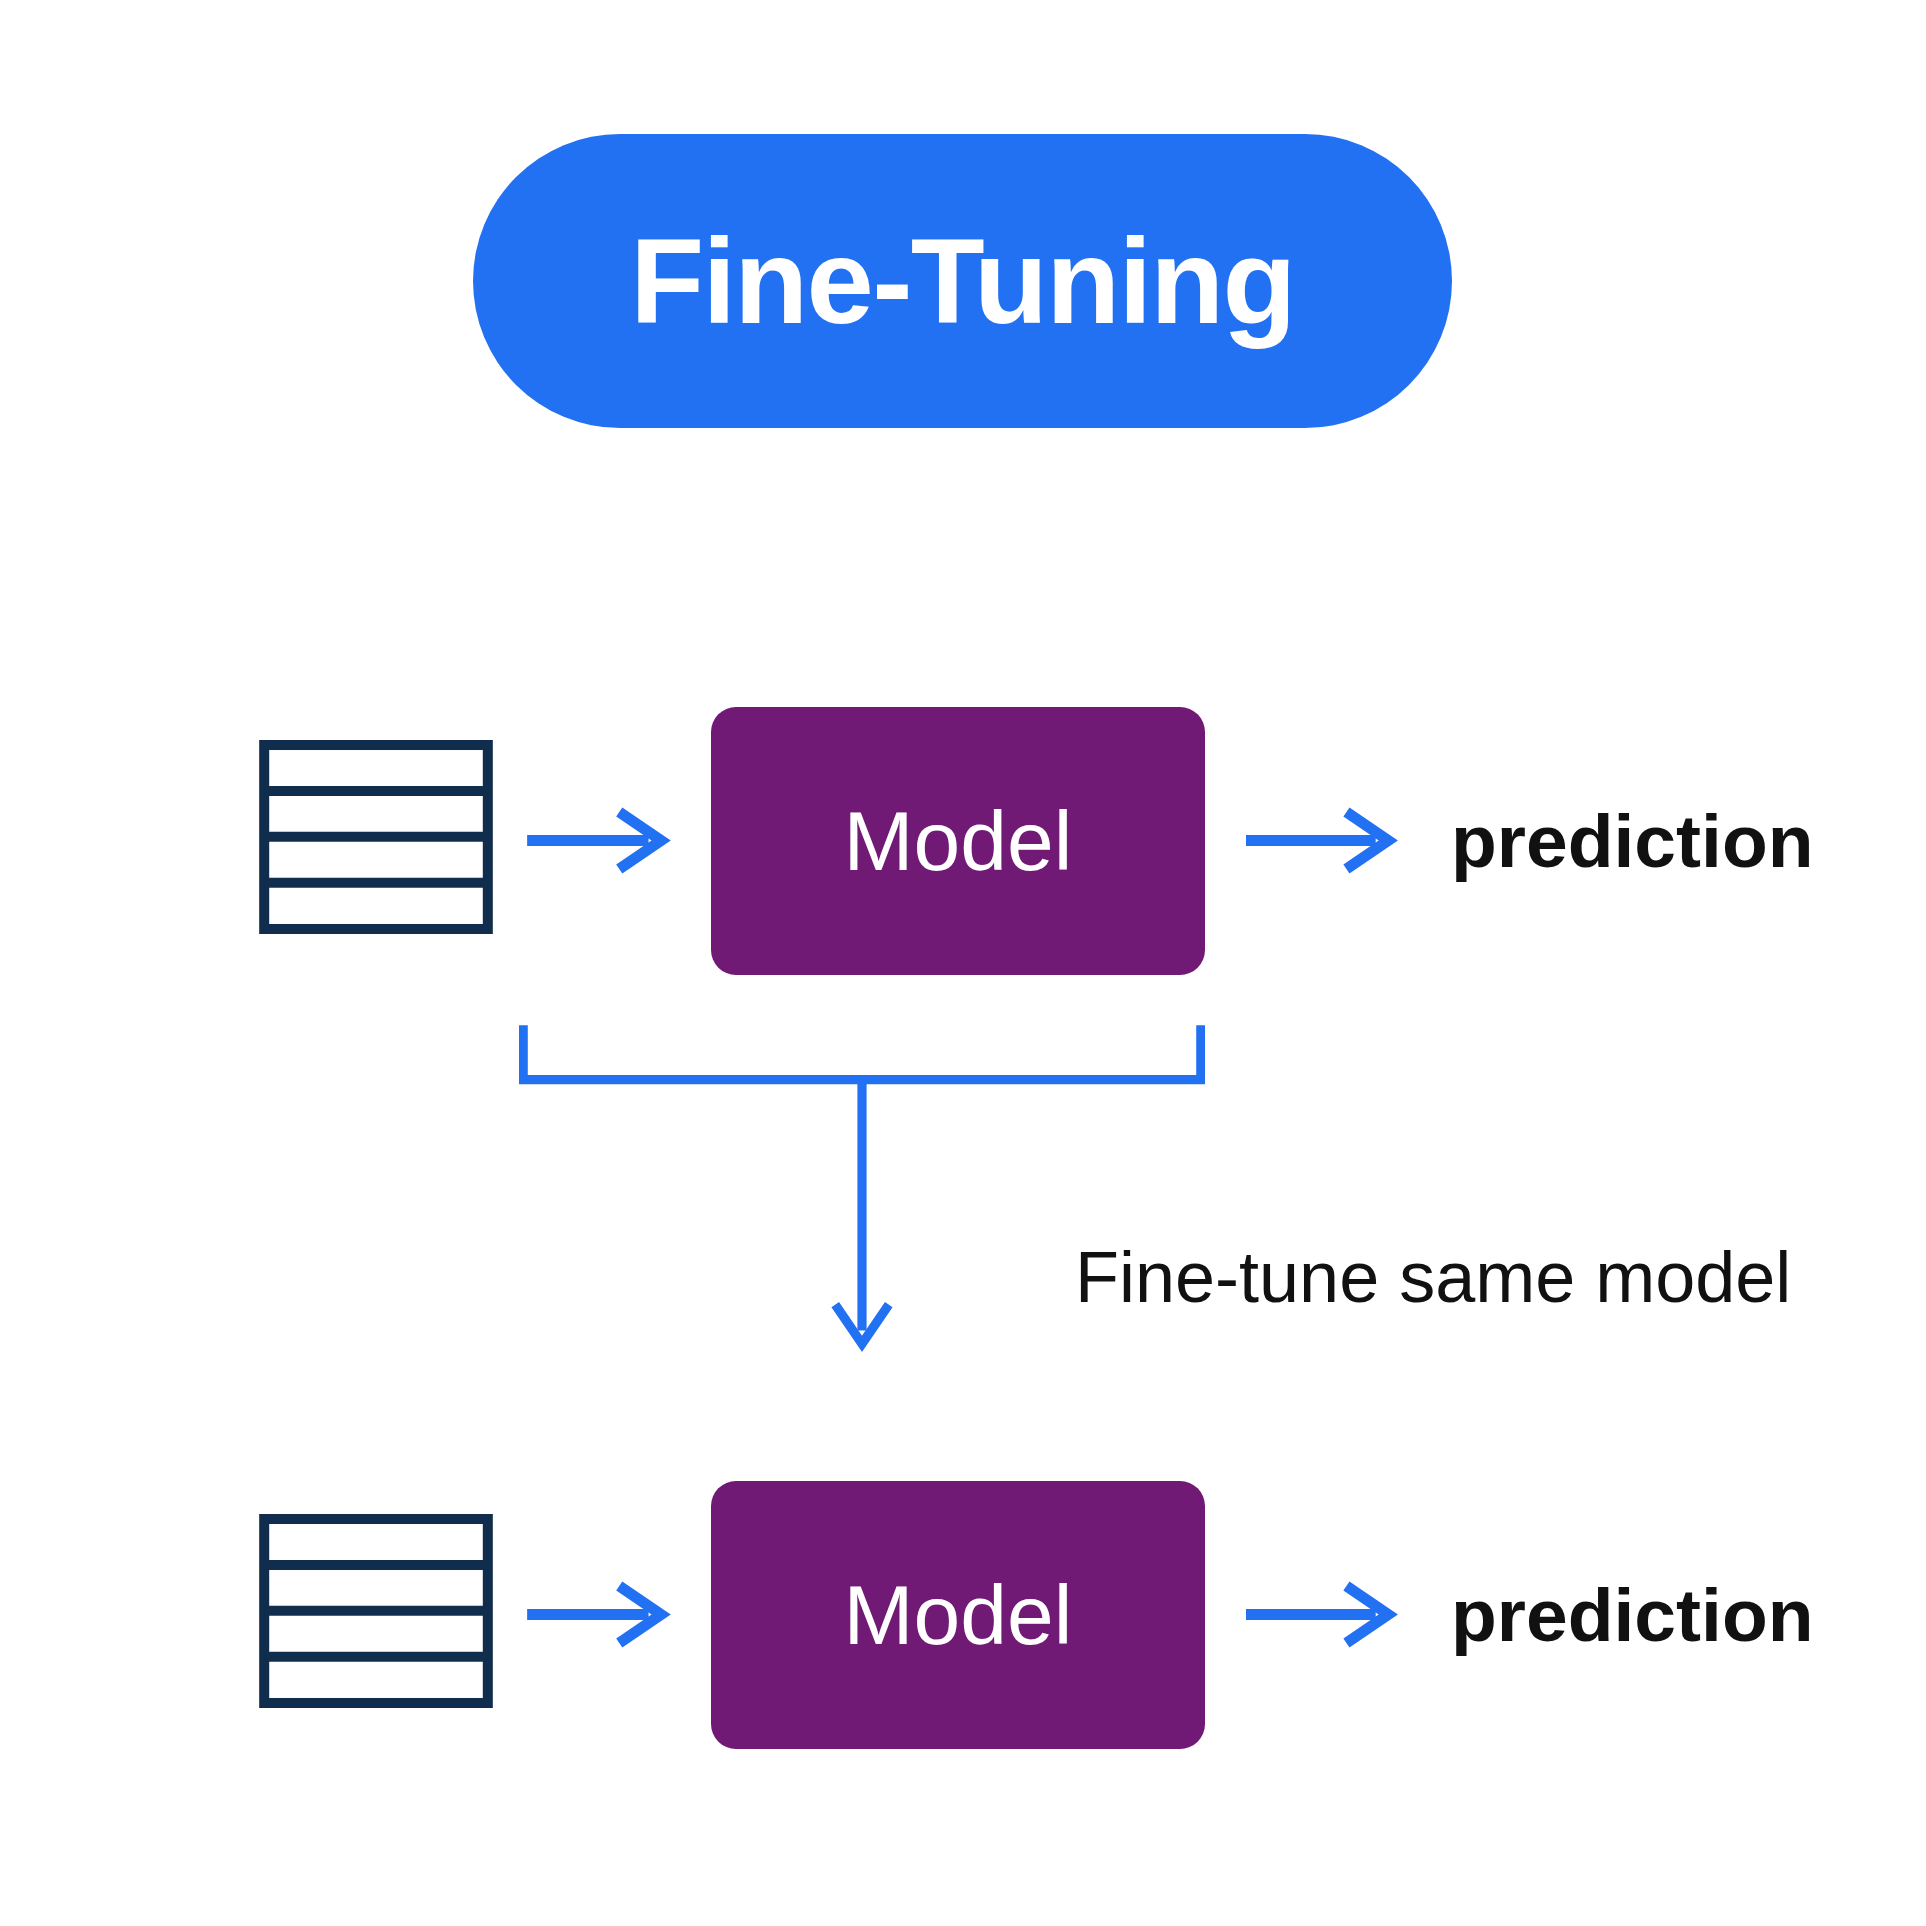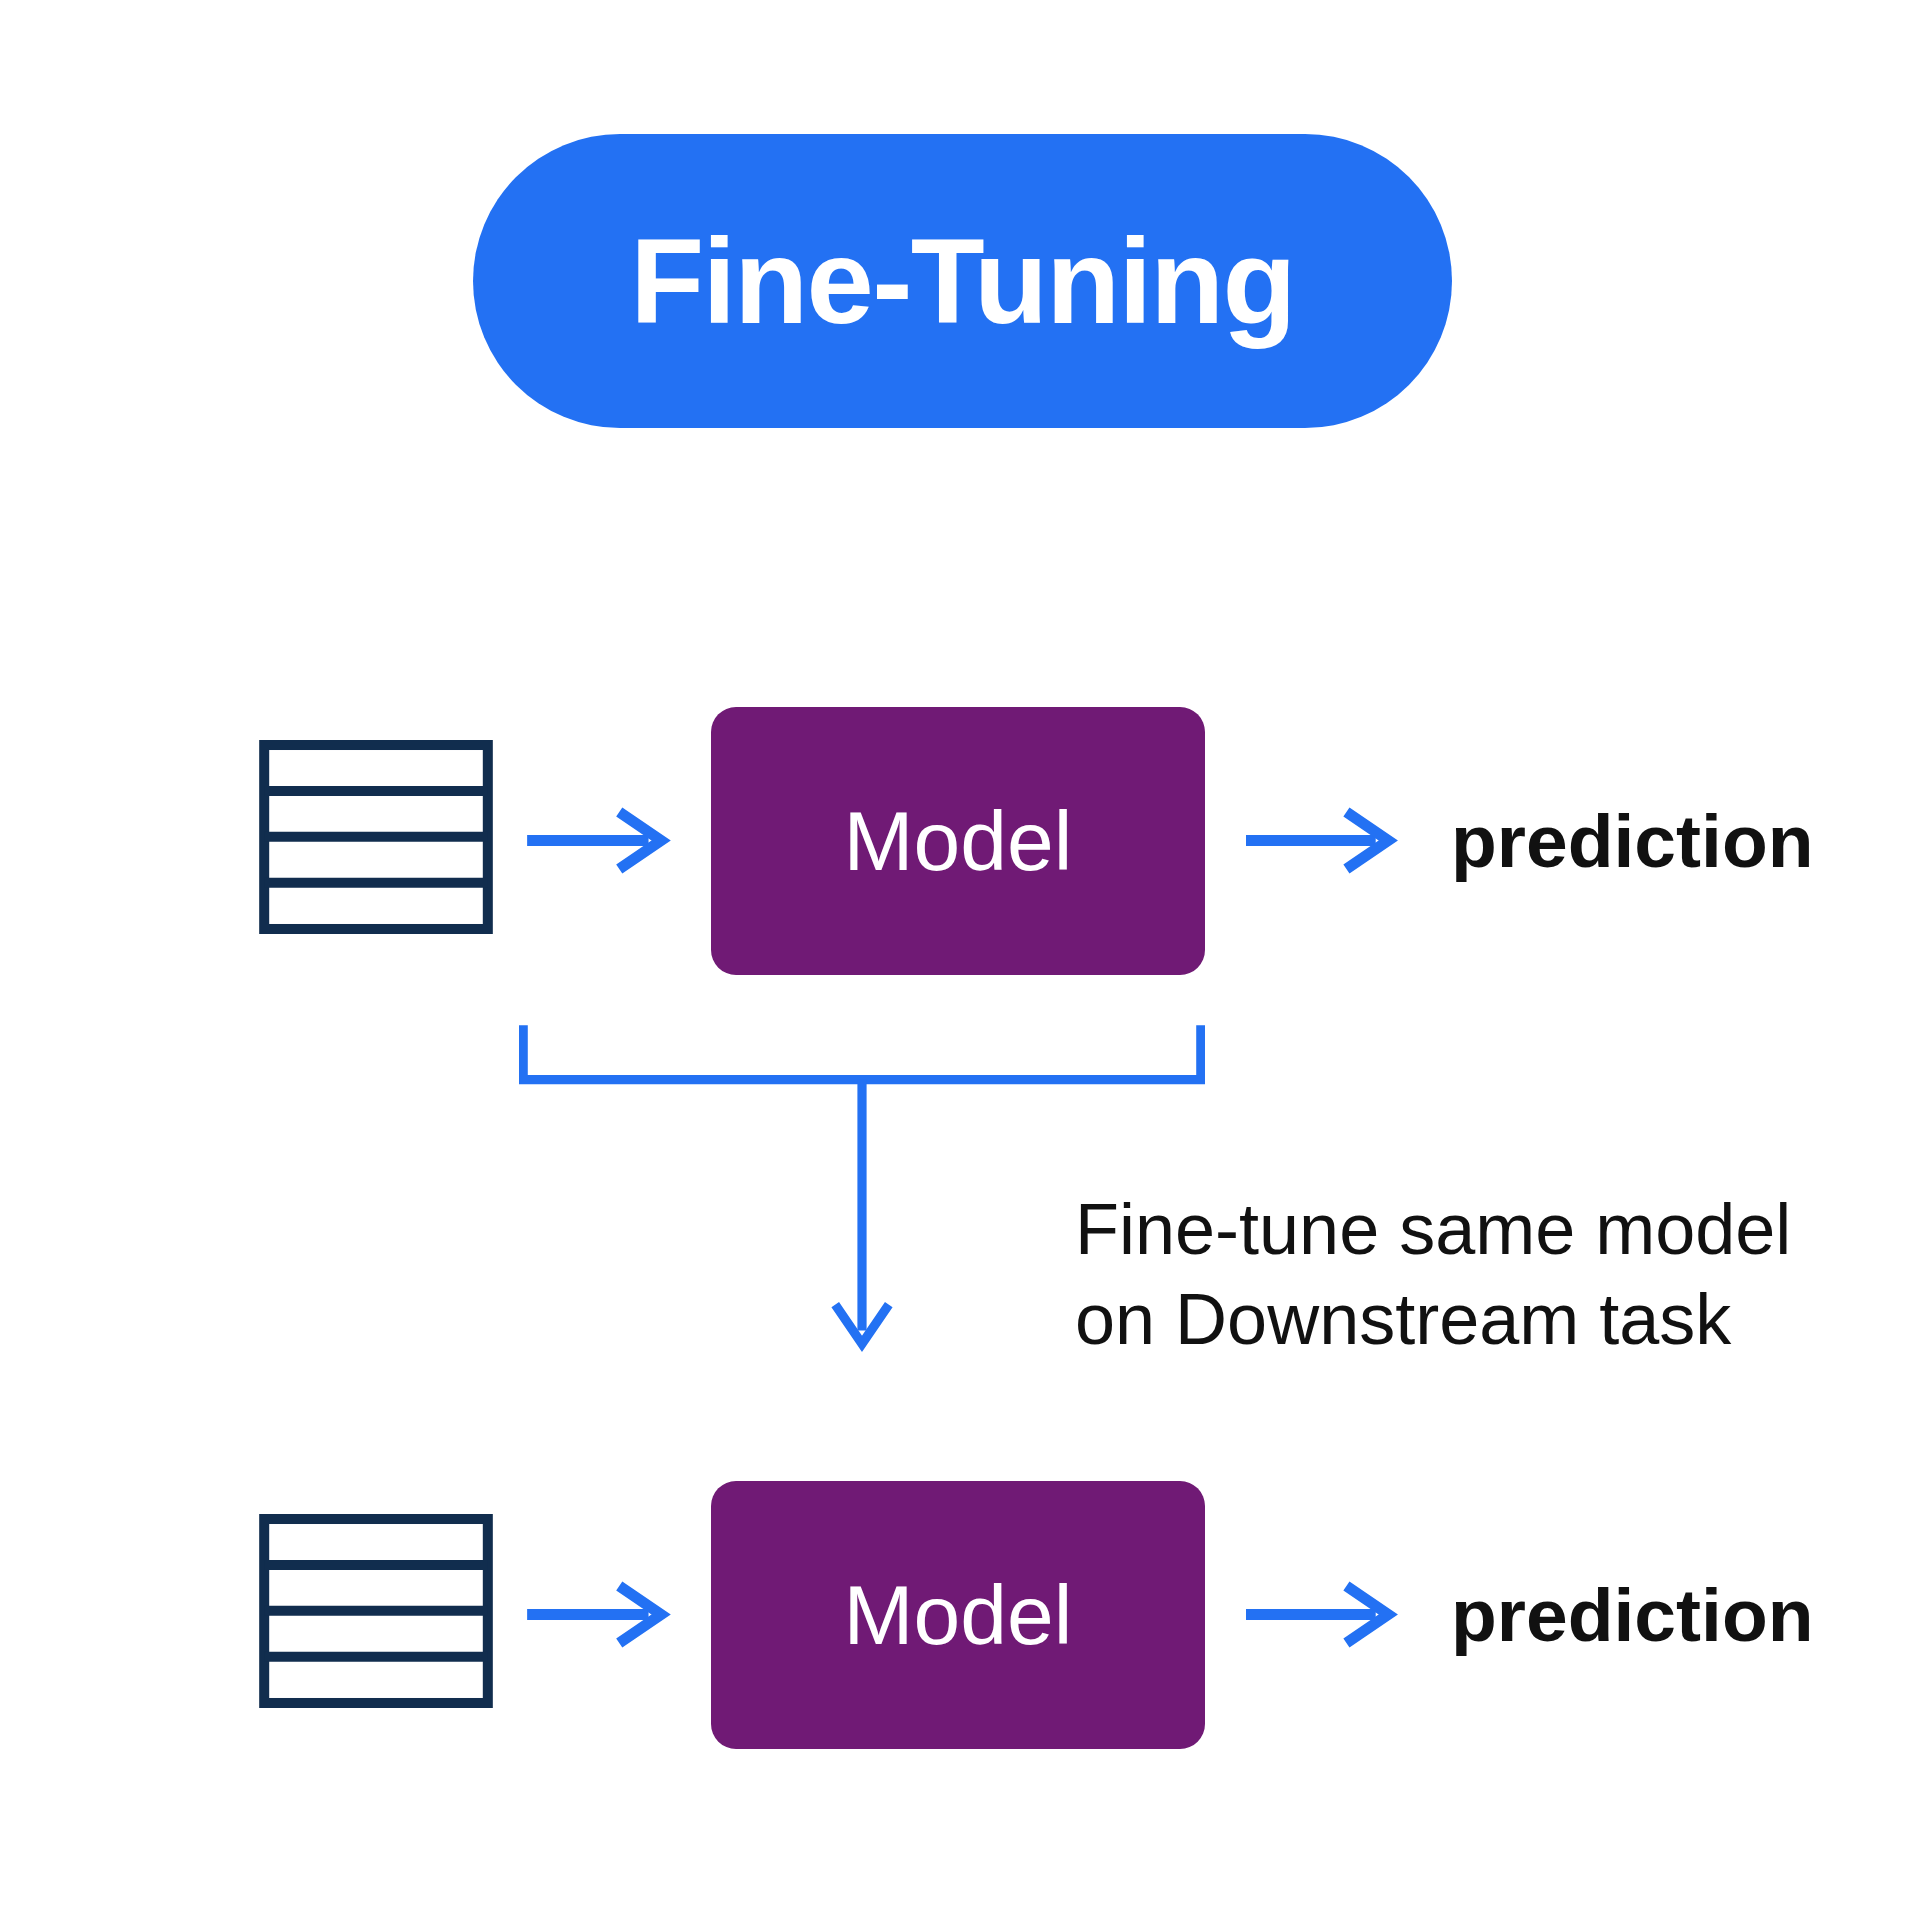--- a/index.html
+++ b/index.html
@@ -58,20 +58,21 @@
   }
   .bracket {
     position: absolute;
   }
   .bracket svg { display: block; }
   .midtext {
     position: absolute;
     color: #111111;
     font-size: 72px;
     line-height: 1.25;
+    margin-top: 48px;
   }
 </style>
 </head>
 <body>
 
 <div class="title-pill">
   <span>Fine-Tuning</span>
 </div>
 
 <div class="data-icon" style="left:259px; top:740px;">
@@ -109,21 +110,20 @@
     <polyline points="10,10 10,140 1630,140 1630,10" fill="none" stroke="#2371f3" stroke-width="22" stroke-linecap="butt"></polyline>
 
     <line x1="820" y1="140" x2="820" y2="740" stroke="#2371f3" stroke-width="22"></line>
 
     <polyline points="756,678 820,772 884,678" fill="none" stroke="#2371f3" stroke-width="22" stroke-linecap="butt" stroke-linejoin="miter"></polyline>
   </svg>
 </div>
 
 <div class="midtext" style="left:1075px; top:1184px;">
   <div>Fine-tune same model</div>
-  <div>on Downstream task</div>
 </div>
 
 <div class="data-icon" style="left:259px; top:1514px;">
   <svg viewBox="0 0 560 465">
     <rect x="12" y="12" width="536" height="441" fill="none" stroke="#112d4e" stroke-width="24"></rect>
     <line x1="12" y1="122" x2="548" y2="122" stroke="#112d4e" stroke-width="24"></line>
     <line x1="12" y1="232" x2="548" y2="232" stroke="#112d4e" stroke-width="24"></line>
     <line x1="12" y1="342" x2="548" y2="342" stroke="#112d4e" stroke-width="24"></line>
   </svg>
 </div>

